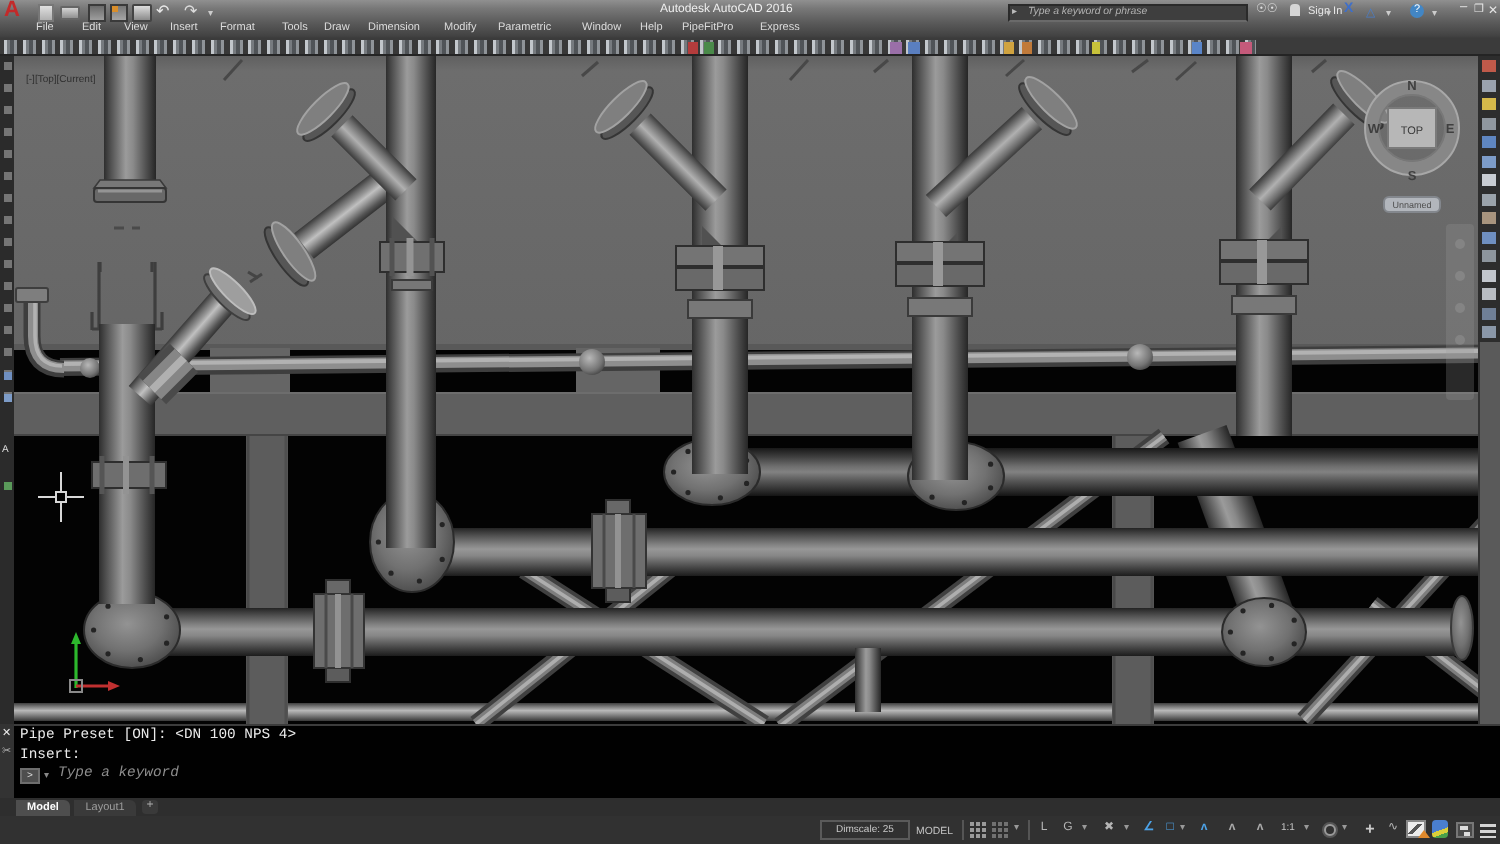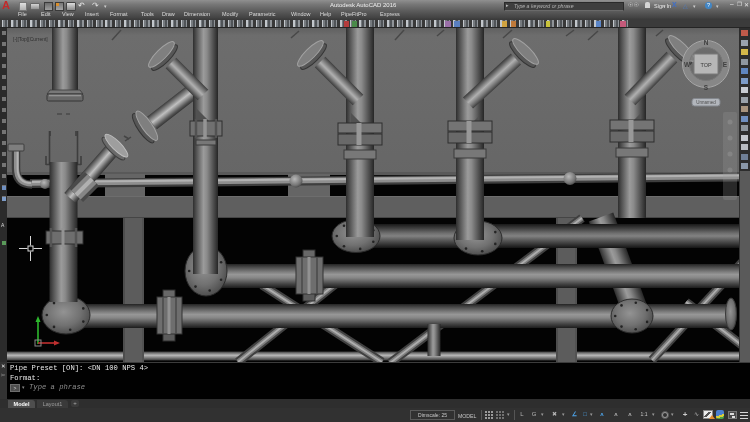--- a/index.html
+++ b/index.html
@@ -431,24 +431,24 @@
   <div class="abs" style="left:741px;top:125.0px;width:7px;height:6px;background:#8d959d;"></div>
   <div class="abs" style="left:741px;top:134.5px;width:7px;height:6px;background:#c2c6cc;"></div>
   <div class="abs" style="left:741px;top:144.0px;width:7px;height:6px;background:#b8bcc2;"></div>
   <div class="abs" style="left:741px;top:153.5px;width:7px;height:6px;background:#6f7f96;"></div>
   <div class="abs" style="left:741px;top:163.0px;width:7px;height:6px;background:#8a97a8;"></div>
   <div id="cmdpanel" class="abs"></div>
   <div id="cmdhandle" class="abs"></div>
   <div class="abs" style="left:1px;top:363px;font-size:5.5px;color:#eee;">✕</div>
   <div class="abs" style="left:1px;top:372px;font-size:5.5px;color:#aaa;">✂</div>
   <div class="abs cmdtext" style="left:10px;top:364px;">Pipe Preset [ON]: &lt;DN 100 NPS 4&gt;</div>
-  <div class="abs cmdtext" style="left:10px;top:373.5px;">Format:</div>
+  <div class="abs cmdtext" style="left:10px;top:373.5px;">Insert:</div>
   <div class="abs" style="left:10px;top:384px;width:10px;height:8px;background:#4e4e4e;border:1px solid #6e6e6e;box-sizing:border-box;color:#ddd;font-size:5px;line-height:7px;text-align:center;">&gt;</div>
   <div class="abs" style="left:22px;top:384px;color:#888;font-size:5px;">▾</div>
-  <div class="abs" style="left:29px;top:383px;font-family:'Liberation Mono',monospace;font-style:italic;font-size:7.2px;color:#8e8e8e;">Type a phrase</div>
+  <div class="abs" style="left:29px;top:383px;font-family:'Liberation Mono',monospace;font-style:italic;font-size:7.2px;color:#8e8e8e;">Type a keyword</div>
   <div id="tabsrow" class="abs"></div>
   <div class="abs" style="left:8px;top:399.5px;width:27px;height:8.5px;background:#4e4e4e;border-radius:0 3px 0 0;color:#fdfdfd;font-weight:bold;font-size:5.5px;text-align:center;line-height:9px;">Model</div>
   <div class="abs" style="left:37px;top:399.5px;width:31px;height:8.5px;background:#3a3a3a;border-radius:0 3px 0 0;color:#9e9e9e;font-size:5.5px;text-align:center;line-height:9px;">Layout1</div>
   <div class="abs" style="left:71px;top:400px;width:8px;height:7px;background:#3a3a3a;border-radius:2px;color:#aaa;font-size:6px;text-align:center;line-height:7px;">+</div>
   <div id="statusrow" class="abs"></div>
   <div class="abs" style="left:410px;top:409.5px;width:45px;height:10px;border:1px solid #5a5a5a;box-sizing:border-box;color:#c9c9c9;font-size:5px;text-align:center;line-height:9px;">Dimscale: 25</div>
   <div class="abs" style="left:458px;top:410.5px;color:#c5c5c5;font-size:5.2px;line-height:10px;">MODEL</div>
   <div class="abs" style="left:481px;top:410px;width:1px;height:10px;background:#555;"></div>
   <div class="abs" style="left:485px;top:410.5px;width:8px;height:8px;background:repeating-linear-gradient(0deg,rgba(46,46,46,0) 0 2px,#2e2e2e 2px 3px),repeating-linear-gradient(90deg,#9a9a9a 0 2px,#2e2e2e 2px 3px);"></div>
   <div class="abs" style="left:496px;top:410.5px;width:8px;height:8px;background:repeating-linear-gradient(0deg,rgba(46,46,46,0) 0 2px,#2e2e2e 2px 3px),repeating-linear-gradient(90deg,#717171 0 2px,#2e2e2e 2px 3px);"></div>

